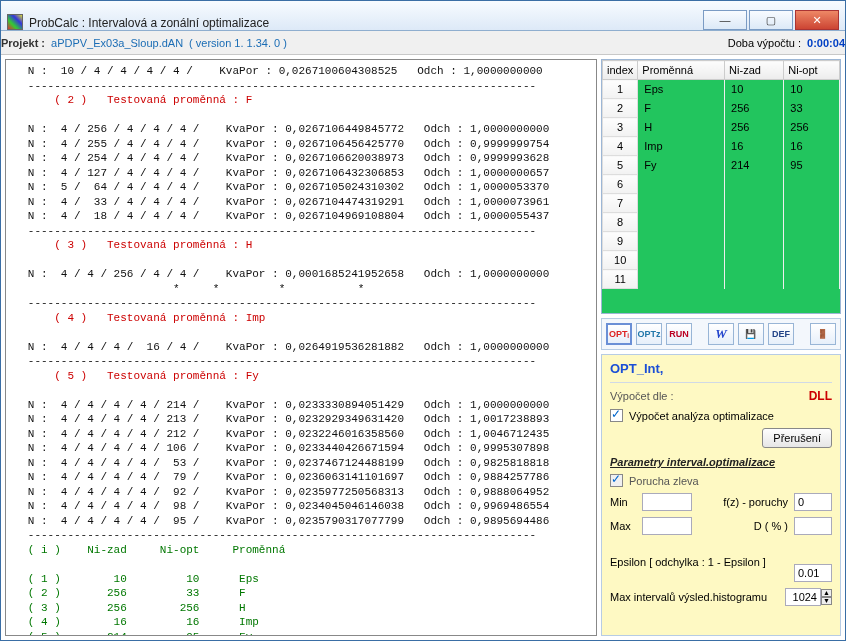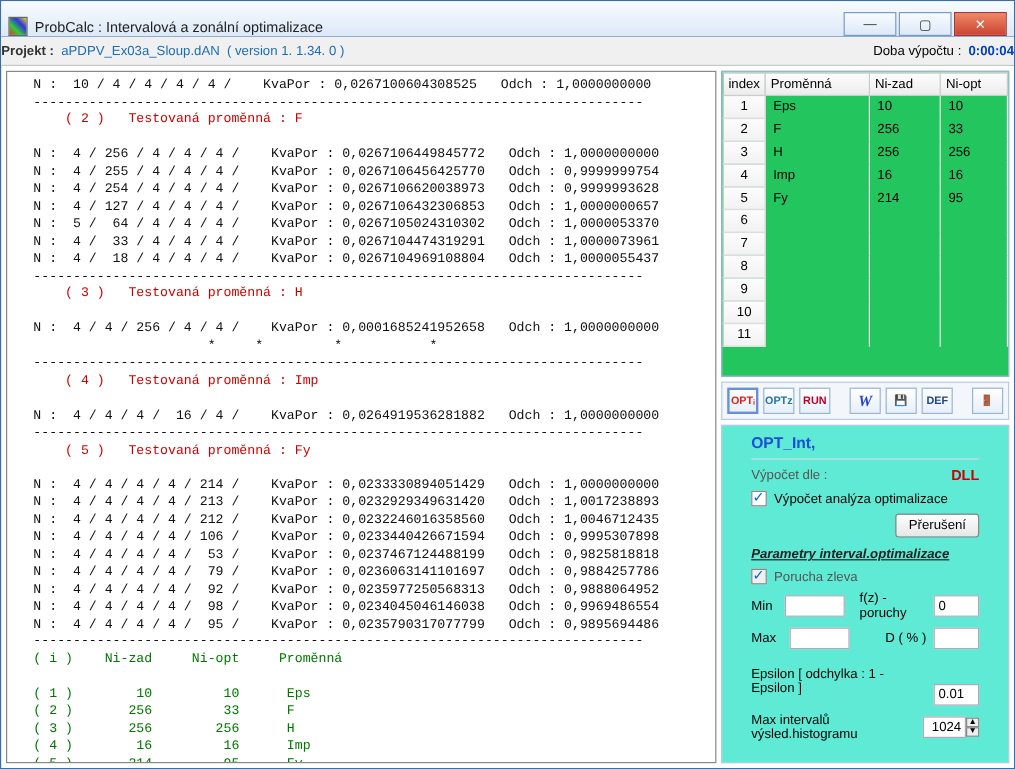--- a/index.html
+++ b/index.html
@@ -105,22 +105,22 @@
   }
   .tbtn.opti { color: #d22; border: 2px solid #6a8fd6; }
   .tbtn.optz { color: #27a; }
   .tbtn.run { color: #b02; }
   .tbtn.w { color: #24c; font-style: italic; font-family: "Times New Roman", serif; font-size: 13px; }
   .tbtn.save { color: #248; }
   .tbtn.def { color: #248; }
   .tbtn.exit { color: #742; }
   .panel {
     border: 1px solid #b7cce4;
-    background: #5eead4;
-    padding: 6px 24px;
+    background: #fef9c3;
+    padding: 6px 8px;
     flex: 1;
   }
   .heading { color: #1b4fd6; font-weight: bold; font-size: 13px; }
   .row { display: flex; align-items: center; margin: 6px 0; gap: 6px; }
   .muted { color: #555; }
   .dll { color: #c00; font-weight: bold; font-size: 12px; }
   .btn {
     border: 1px solid #888;
     background: linear-gradient(#fefefe,#e6e6e6);
     padding: 3px 10px;

